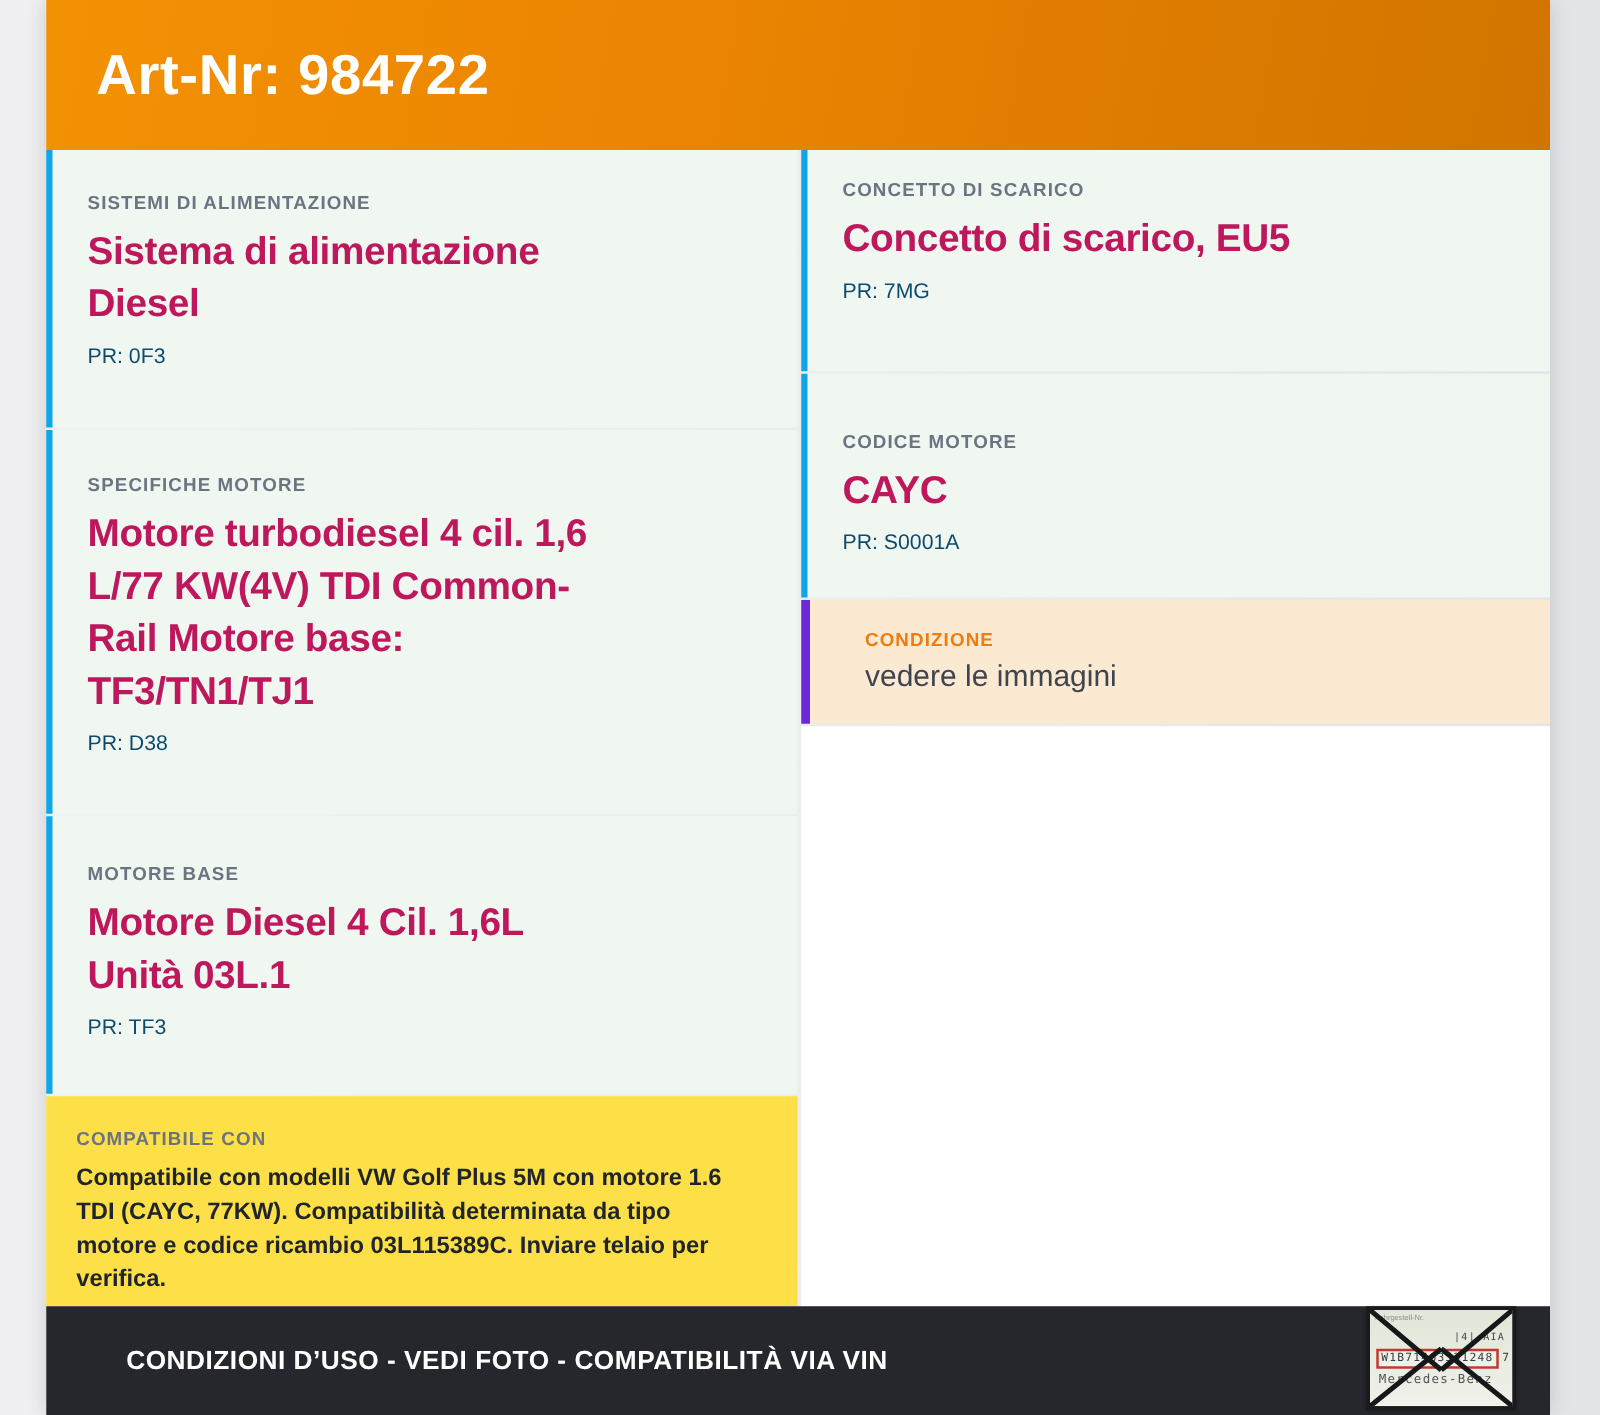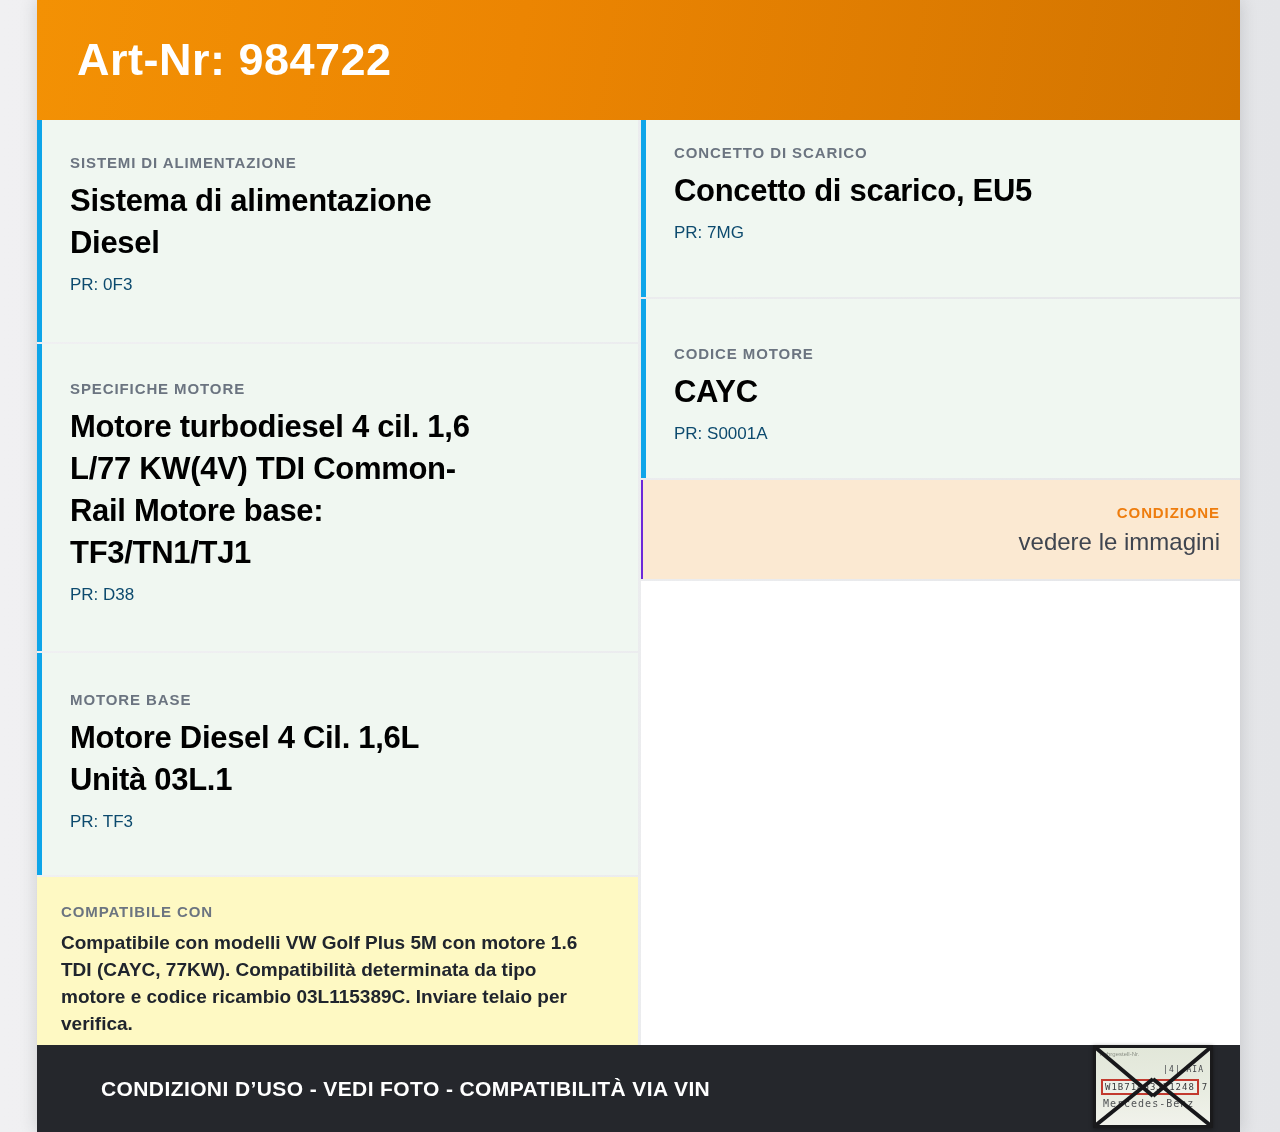--- a/index.html
+++ b/index.html
@@ -42,30 +42,29 @@
   .col { display: flex; flex-direction: column; gap: 2px; }
   .col-left  { width: 601px; }
   .col-right { flex: 1; }
 
   .card {
     background: #F0F7F1;
     border-left: 5px solid #0ea5e9;
     padding: 34px 20px 0 28px;
   }
   .card--white {
-    background: #fef9c3;
+    background: #fde047;
     border-left: none;
     padding: 26px 8px 0 24px;
     flex: 1;
   }
   .card--peach {
     background: #FBE9D2;
-    border-left: 2px solid #6d28d9;
+    border-left: 7px solid #6d28d9;
     padding: 24px 20px 0 44px;
-    text-align: right;
   }
   .filler { flex: 1; background: #FFFFFF; }
 
   .card-l1 { height: 222px; }
   .card-l2 { height: 307px; padding-top: 36px; }
   .card-l3 { height: 222px; padding-top: 38px; }
   .card-r1 { height: 177px; padding-top: 24px; }
   .card-r2 { height: 179px; padding-top: 46px; }
   .card-r3 { height: 99px;  }
 
@@ -75,21 +74,21 @@
     letter-spacing: 0.9px;
     color: #6B7480;
   }
   .card--peach .card-label { color: #EE7D0E; }
   .card-title {
     margin-top: 9px;
     font-size: 31px;
     line-height: 42px;
     font-weight: 700;
     letter-spacing: -0.3px;
-    color: #000000;
+    color: #be185d;
     white-space: pre-line;
   }
   .card-pr {
     margin-top: 11px;
     font-size: 17px;
     color: #0c4a6e;
   }
   .card-body {
     margin-top: 9px;
     font-size: 19px;

